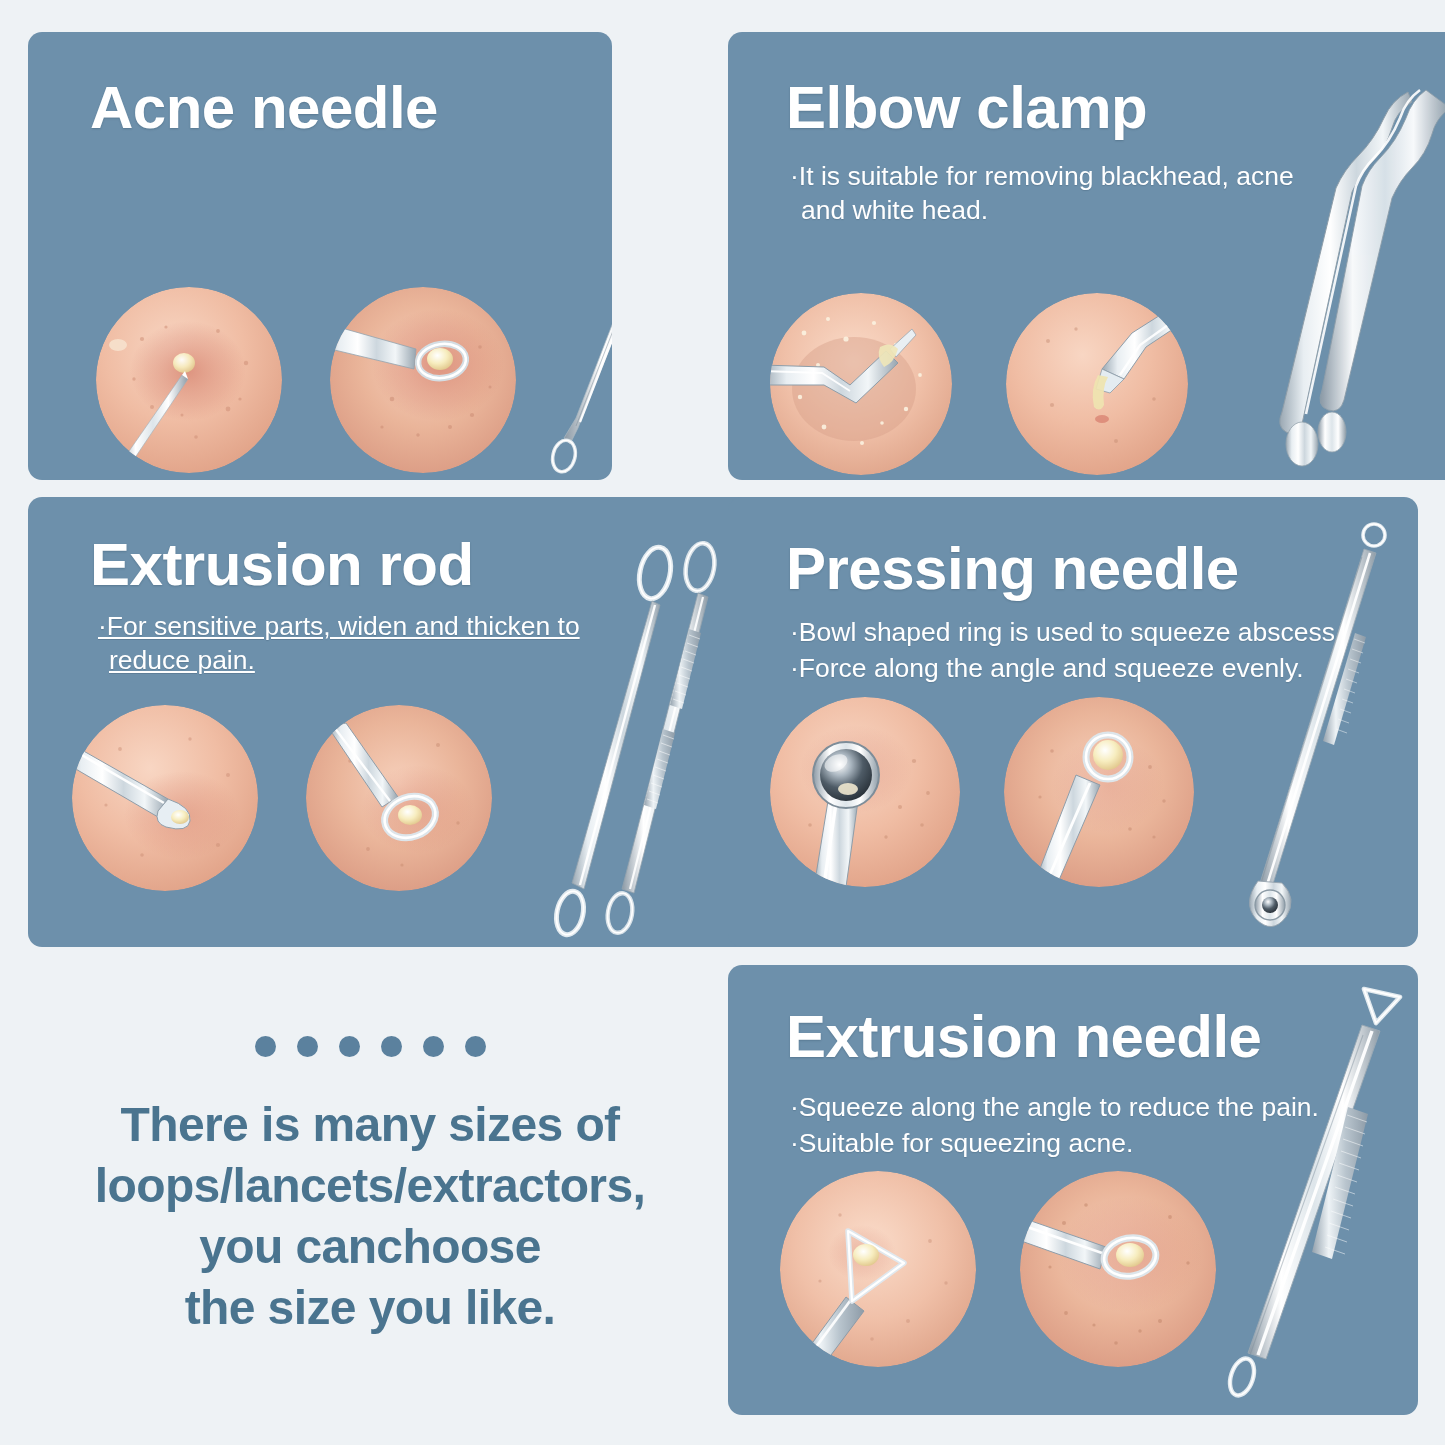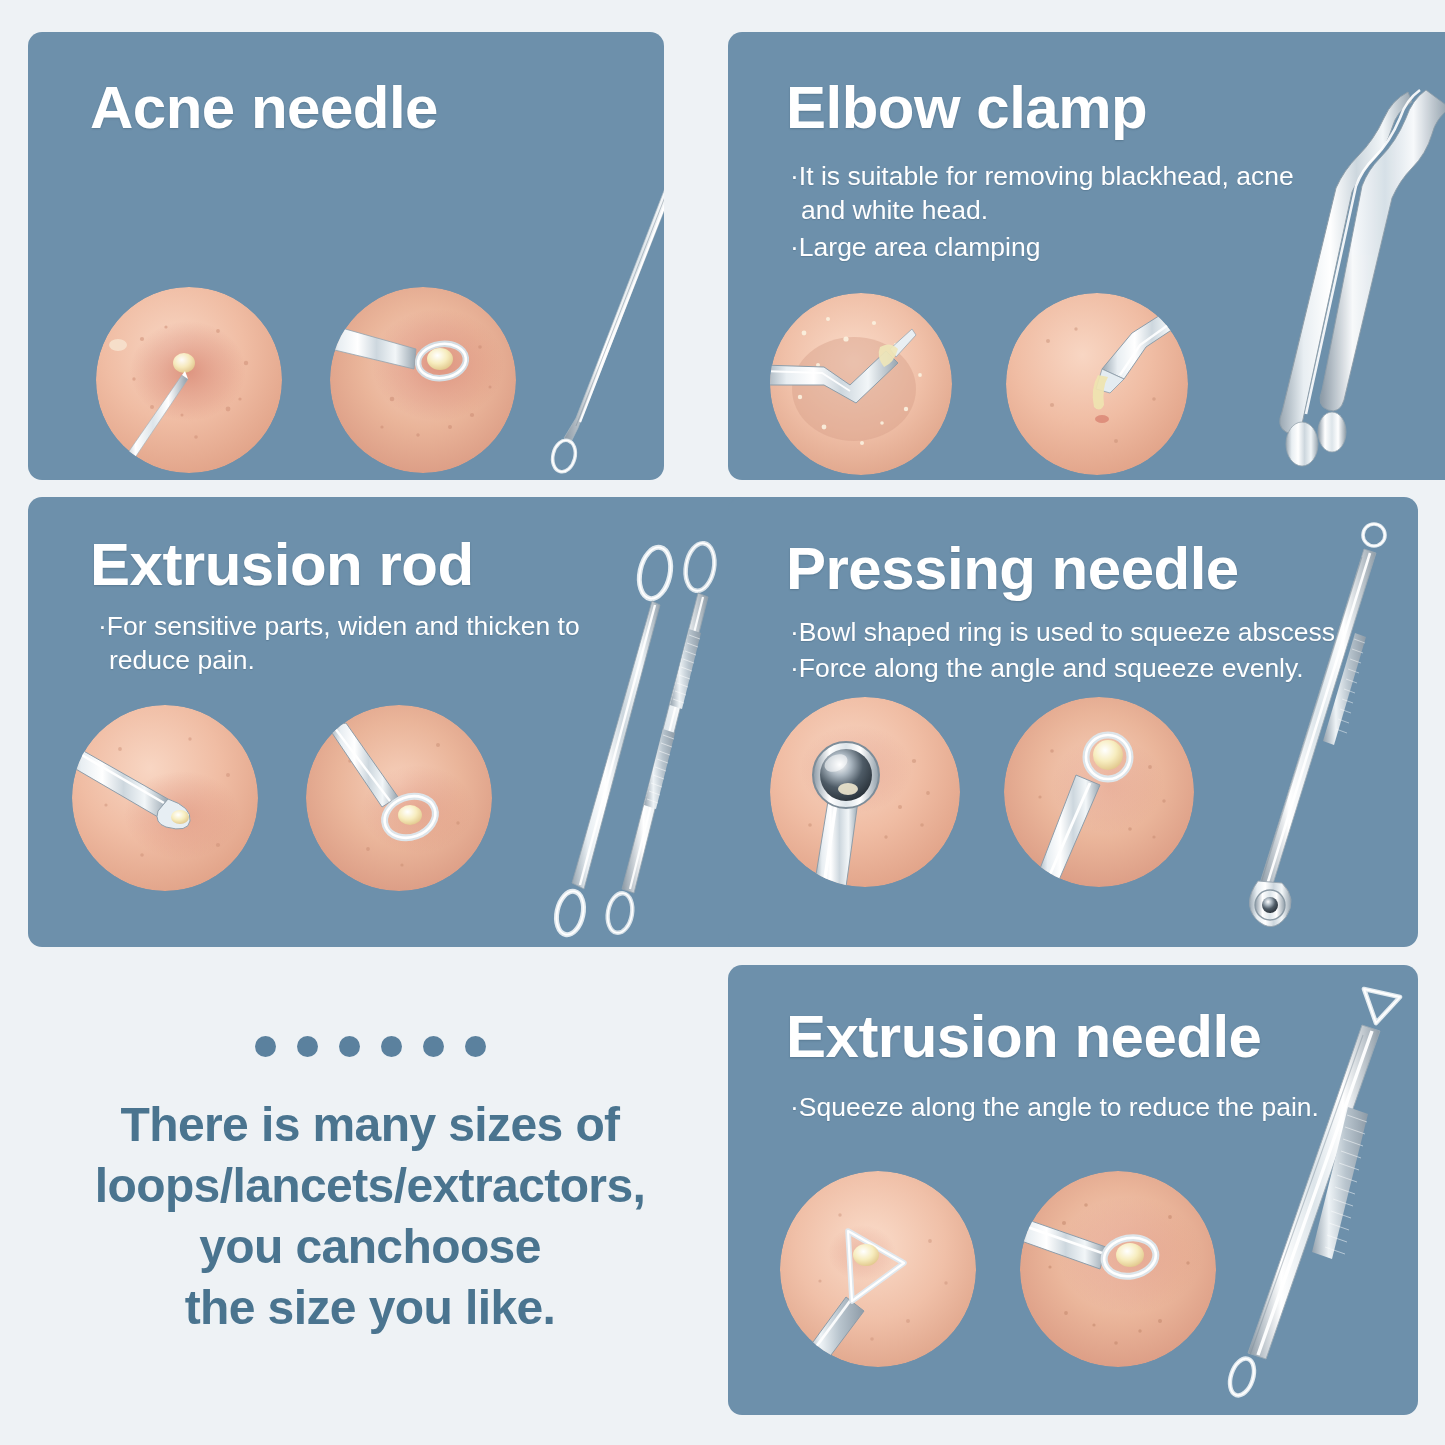--- a/index.html
+++ b/index.html
@@ -24,21 +24,21 @@
     position: absolute;
     background: #6d90ab;
     border-radius: 14px;
     overflow: hidden;
   }
   .panel-inner {
     position: absolute;
     inset: 0;
   }
 
-  .p1 { left: 28px;  top: 32px;   width: 636px; height: 448px; }
+  .p1 { left: 28px;  top: 32px;   width: 584px; height: 448px; }
   .p2 { left: 728px; top: 32px;   width: 690px; height: 448px; padding-left: 40px; }
   .p3 { left: 28px;  top: 497px;  width: 764px; height: 450px; }
   .p4 { left: 728px; top: 497px;  width: 690px; height: 450px; }
   .p5 { left: 728px; top: 965px;  width: 690px; height: 450px; }
 
   
   .heading {
     position: absolute;
     color: #ffffff;
     font-weight: bold;
@@ -236,21 +236,20 @@
     </div>
   </div>
 
   <div class="panel p2">
     <div class="panel-inner">
 
       <div class="heading" style="left:58px; top:46px; font-size:60px;">Elbow clamp</div>
 
       <div class="bullets" style="left:62px; top:127px; width:530px; font-size:26.5px;">
         <span class="bl">·It is suitable for removing blackhead, acne and white head.</span>
-        <span class="bl">·Large area clamping</span>
       </div>
 
       <div class="photo" style="left:42px; top:261px; width:182px; height:182px;">
         <svg viewBox="0 0 182 182">
           <circle cx="91" cy="91" r="91" fill="url(#skinC)"></circle>
           <ellipse cx="84" cy="96" rx="62" ry="52" fill="#d8a08a" opacity="0.45"></ellipse>
           <g fill="#fbf2e0" opacity="0.9">
             <circle cx="34" cy="40" r="2.4"></circle>
               <circle cx="58" cy="26" r="2"></circle>
             <circle cx="76" cy="46" r="2.6"></circle>
@@ -307,21 +306,21 @@
       </div>
 
     </div>
   </div>
 
   <div class="panel p3">
     <div class="panel-inner">
 
       <div class="heading" style="left:62px; top:38px; font-size:60px;">Extrusion rod</div>
 
-      <div class="bullets" style="left:70px; top:112px; width:520px; font-size:26.5px;">
+      <div class="bullets" style="left:70px; top:112px; width:520px; font-size:26.5px;text-decoration:underline;">
         <span class="bl">·For sensitive parts, widen and thicken to reduce pain.</span>
       </div>
 
       <div class="photo" style="left:44px; top:208px; width:186px; height:186px;">
         <svg viewBox="0 0 186 186">
           <circle cx="93" cy="93" r="93" fill="url(#skinA)"></circle>
           <ellipse cx="110" cy="110" rx="58" ry="44" fill="url(#inflam)" opacity="0.6"></ellipse>
           <g fill="#c98d74" opacity="0.45">
             <circle cx="48" cy="44" r="1.9"></circle>
               <circle cx="118" cy="34" r="1.7"></circle>
@@ -497,20 +496,21 @@
     </div>
   </div>
 
   <div class="panel p5">
     <div class="panel-inner">
 
       <div class="heading" style="left:58px; top:42px; font-size:60px;">Extrusion needle</div>
 
       <div class="bullets" style="left:62px; top:125px; width:580px; font-size:26.5px;">
         <span class="bl">·Squeeze along the angle to reduce the pain.</span>
+        <span class="bl">·Suitable for squeezing acne.</span>
       </div>
 
       <div class="photo" style="left:52px; top:206px; width:196px; height:196px;">
         <svg viewBox="0 0 196 196">
           <circle cx="98" cy="98" r="98" fill="url(#skinC)"></circle>
           <g fill="#cb9179" opacity="0.45">
             <circle cx="150" cy="70" r="1.9"></circle>
               <circle cx="166" cy="112" r="1.7"></circle>
             <circle cx="128" cy="150" r="2"></circle>
               <circle cx="60" cy="44" r="1.7"></circle>

